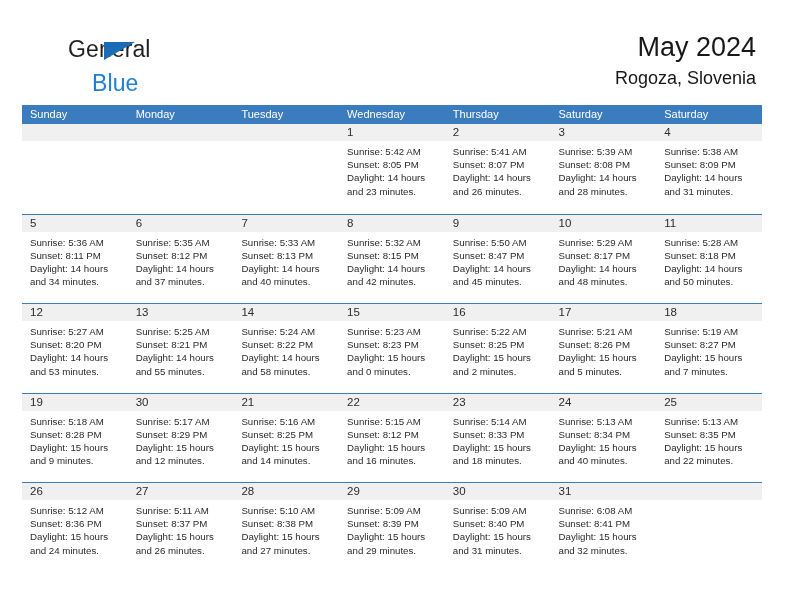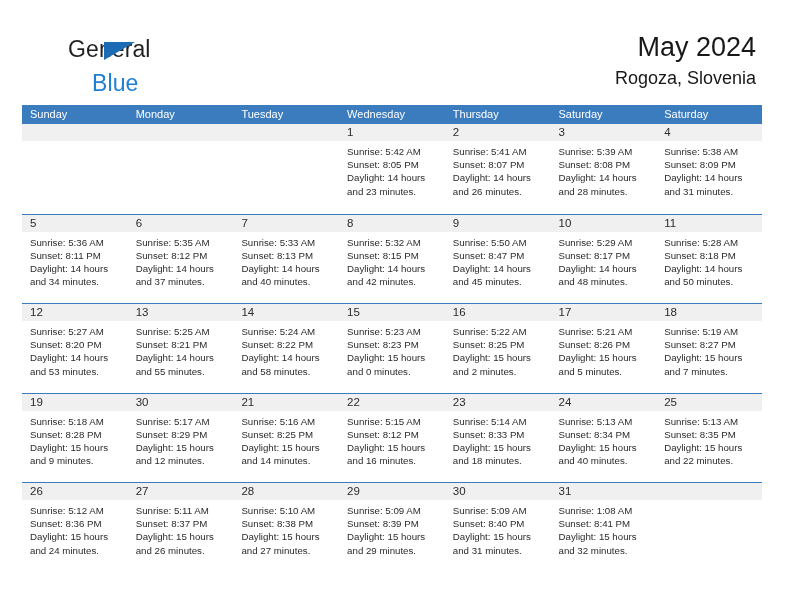--- a/index.html
+++ b/index.html
@@ -437,21 +437,21 @@
             <div class="day-body">
               <div>Sunrise: 5:09 AM</div>
               <div>Sunset: 8:40 PM</div>
               <div>Daylight: 15 hours</div>
               <div>and 31 minutes.</div>
             </div>
           </div>
           <div class="day-cell">
             <div class="day-num-band">31</div>
             <div class="day-body">
-              <div>Sunrise: 1:08 AM</div>
+              <div>Sunrise: 6:08 AM</div>
               <div>Sunset: 8:41 PM</div>
               <div>Daylight: 15 hours</div>
               <div>and 32 minutes.</div>
             </div>
           </div>
           <div class="day-cell empty">
             <div class="day-num-band"></div>
           </div>
         </div>
       </div>

